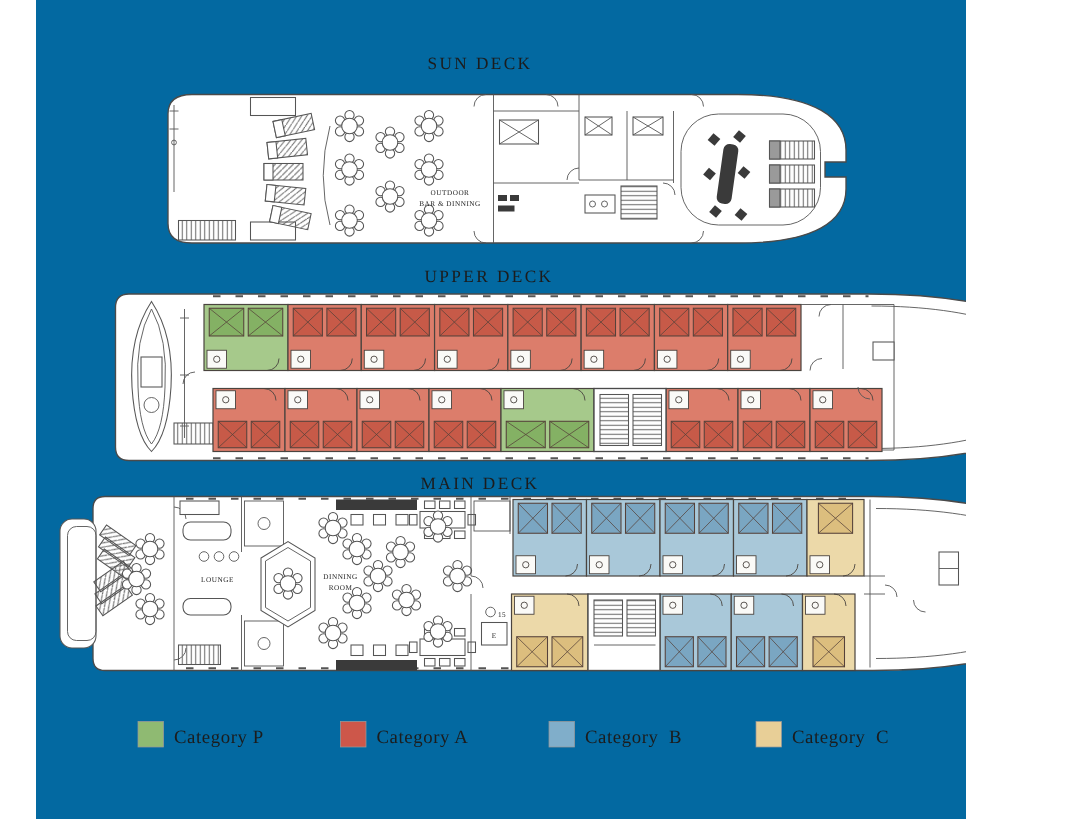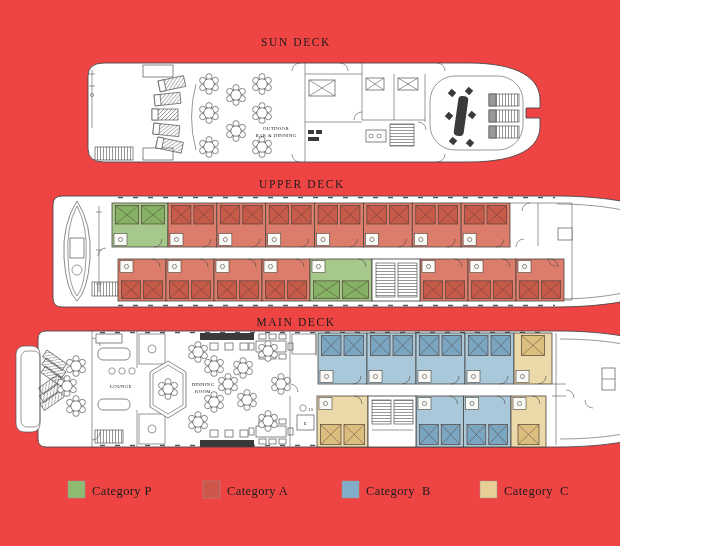--- a/index.html
+++ b/index.html
@@ -1,17 +1,17 @@
 <!DOCTYPE html>
 <html><head>
 <meta charset="utf-8">
 <style>
   html,body{margin:0;padding:0;background:#ffffff;}
-  .stage{position:relative;width:620px;height:546px;background:#ef4444;overflow:hidden;
-         font-family:"Liberation Serif",serif;}
+  .stage{position:relative;width:620px;height:546px;background:#0369a1;overflow:hidden;
+         font-family:"Liberation Serif",serif;margin-left:24px;}
   svg text{white-space:pre;font-family:"Liberation Serif",serif;fill:#1c1c1c;}
   .deck-title{font-size:11.5px;letter-spacing:1.6px;}
   .tiny-label{font-size:4.8px;letter-spacing:.35px;fill:#222;}
   .legend-label{font-size:12.5px;letter-spacing:.4px;}
   .wall{stroke:#4a4a4a;stroke-width:.9;fill:#fff;}
   .thin{stroke:#555;stroke-width:.6;fill:none;}
   .furn{stroke:#555;stroke-width:.7;fill:#fff;}
   .dark{fill:#3a3a3a;stroke:none;}
 </style>
 </head>

